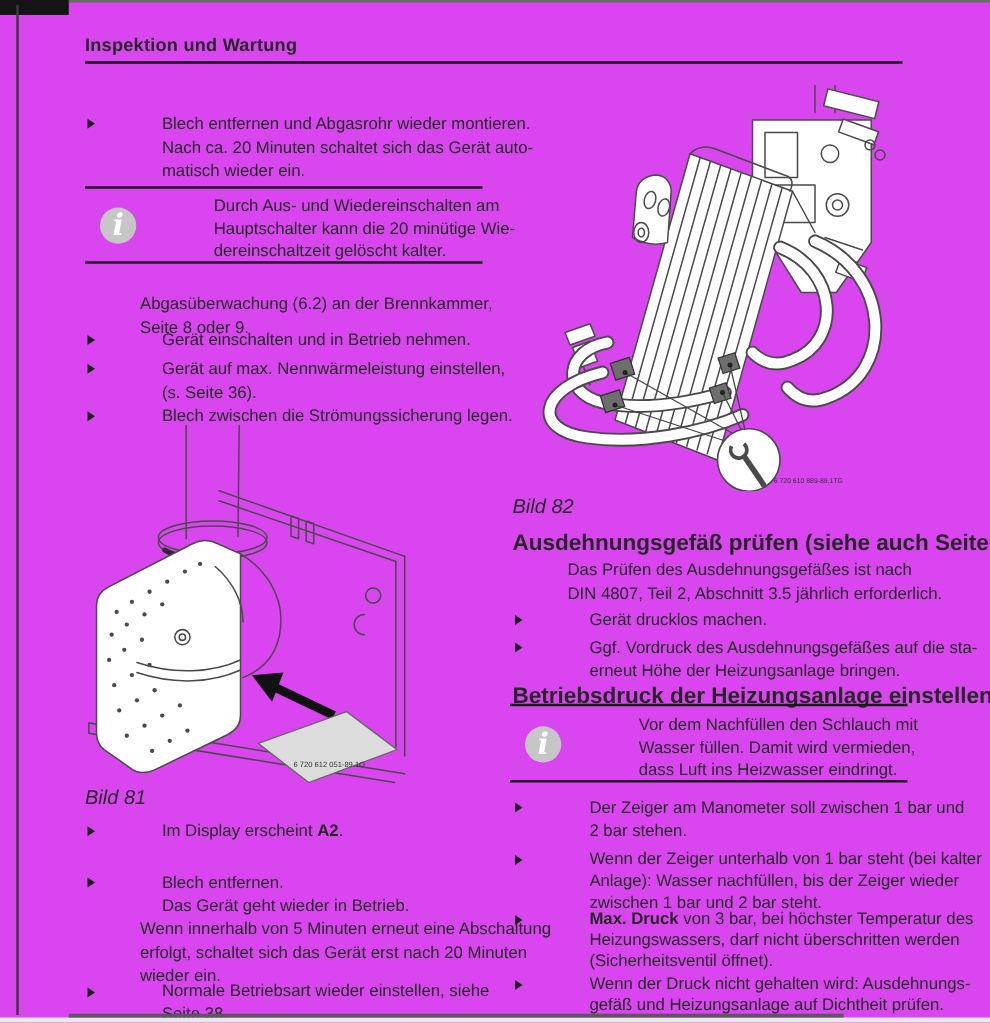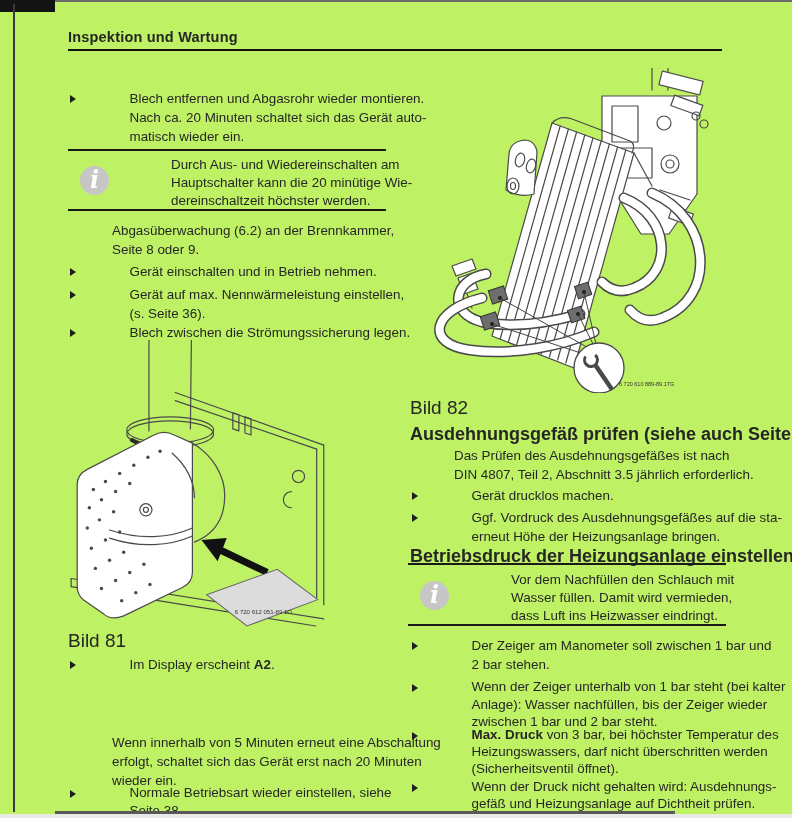--- a/index.html
+++ b/index.html
@@ -1,35 +1,35 @@
 <!DOCTYPE html>
 <html><head>
 <meta charset="utf-8">
 <style>
   html,body{margin:0;padding:0;}
   body{width:792px;height:818px;background:#ffffff;overflow:hidden;
        font-family:"Liberation Sans",sans-serif;color:#262626;}
-  #page{position:relative;width:792px;height:818px;background:#bef264;}
+  #page{position:relative;width:792px;height:818px;background:#d946ef;}
   .abs{position:absolute;}
   
   .topline{left:0;top:0;width:792px;height:2px;background:#6b6b6b;}
   .cornerbox{left:0;top:0;width:55px;height:12px;background:#141414;}
   .leftline{left:13px;top:4px;width:2px;height:808px;background:#3a3a3a;}
   .botdark{left:55px;top:811px;width:620px;height:3px;background:#595959;}
   .botlight{left:0;top:814px;width:792px;height:4px;background:#e9e9e6;}
   
   .hdr{font-size:14.5px;font-weight:bold;letter-spacing:.2px;white-space:nowrap;}
   .hrule{height:2px;background:#111;}
   .ln{height:19px;line-height:19px;font-size:13.4px;white-space:nowrap;padding-left:44px;}
   .para .ln,.bl .ln{}
   .bullet{display:flex;}
   .tri{width:0;height:0;border-left:6.5px solid #1d1d1d;border-top:4px solid transparent;
        border-bottom:4px solid transparent;margin-top:5.5px;flex:0 0 auto;}
   .bl{margin-left:9.5px;}
-  .caption{font-size:19px;white-space:nowrap;}
+  .caption{font-size:16px;font-style:italic;white-space:nowrap;}
   .h2{font-size:18px;font-weight:bold;white-space:nowrap;}
   .infobox{border-top:2px solid #1a1a1a;border-bottom:2px solid #1a1a1a;
            box-sizing:border-box;display:flex;}
   .iicon{width:29px;height:29px;border-radius:50%;background:#c6c6c6;color:#fff;
          font-family:"DejaVu Serif",serif;font-weight:bold;font-style:italic;
          font-size:24px;line-height:27px;text-align:center;flex:0 0 auto;}
   .itxt .ln{height:18px;line-height:18px;}
   b{font-weight:bold;}
   svg text{font-family:"Liberation Sans",sans-serif;}
 </style>
@@ -52,25 +52,25 @@
       <div class="ln">Nach ca. 20 Minuten schaltet sich das Gerät auto-</div>
       <div class="ln">matisch wieder ein.</div>
     </div>
   </div>
 
   <div class="abs infobox" style="left:68px;top:149px;width:318px;height:62px">
     <div class="iicon" style="margin:15px 0 0 12px">i</div>
     <div class="itxt" style="margin:5px 0 15px 18px">
       <div class="ln">Durch Aus- und Wiedereinschalten am</div>
       <div class="ln">Hauptschalter kann die 20 minütige Wie-</div>
-      <div class="ln">dereinschaltzeit höchster werden.</div>
-    </div>
-  </div>
-
-  <div class="abs para" style="left:68px;top:221px">
+      <div class="ln">dereinschaltzeit gelöscht kalter.</div>
+    </div>
+  </div>
+
+  <div class="abs para" style="left:68px;top:233px">
     <div class="ln">Abgasüberwachung (6.2) an der Brennkammer,</div>
     <div class="ln">Seite 8 oder 9.</div>
   </div>
 
   <div class="abs bullet" style="left:70px;top:262px">
     <span class="tri"></span>
     <div class="bl">
         <div class="ln">Gerät einschalten und in Betrieb nehmen.</div>
       </div>
   </div>
@@ -154,20 +154,27 @@
 
   <div class="abs caption" style="left:68px;top:630px">Bild 81</div>
 
   <div class="abs bullet" style="left:70px;top:655px">
     <span class="tri"></span>
     <div class="bl">
       <div class="ln"><span>Im Display erscheint </span><b>A2</b><span>.</span></div>
     </div>
   </div>
 
+  <div class="abs bullet" style="left:70px;top:696px">
+    <span class="tri"></span>
+    <div class="bl">
+      <div class="ln">Blech entfernen.</div>
+      <div class="ln">Das Gerät geht wieder in Betrieb.</div>
+    </div>
+  </div>
 
   <div class="abs para" style="left:68px;top:733px">
     <div class="ln">Wenn innerhalb von 5 Minuten erneut eine Abschaltung</div>
     <div class="ln">erfolgt, schaltet sich das Gerät erst nach 20 Minuten</div>
     <div class="ln">wieder ein.</div>
   </div>
 
   <div class="abs bullet" style="left:70px;top:784px">
     <span class="tri"></span>
     <div class="bl">

